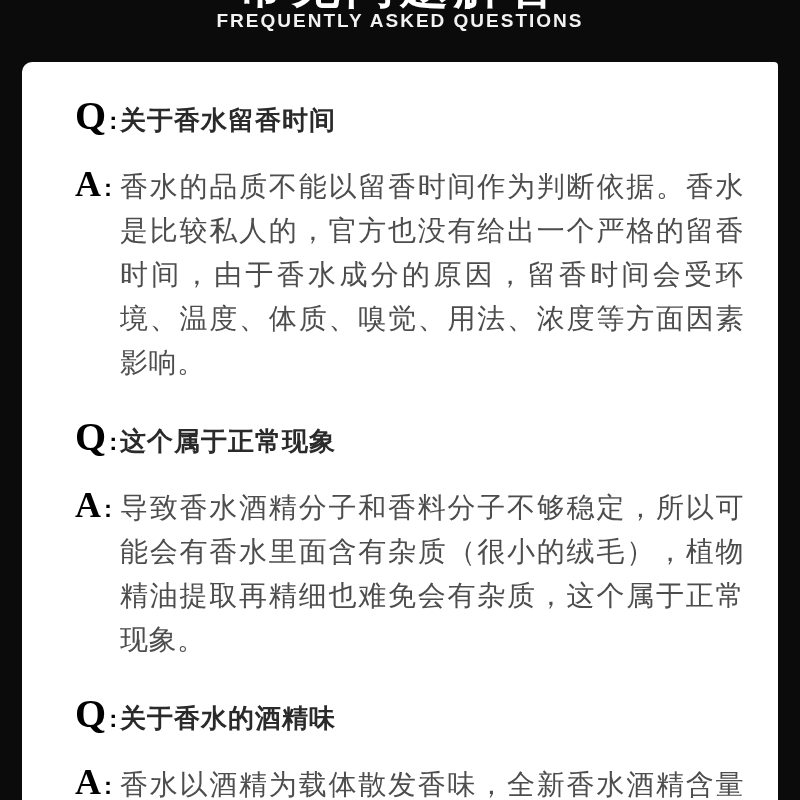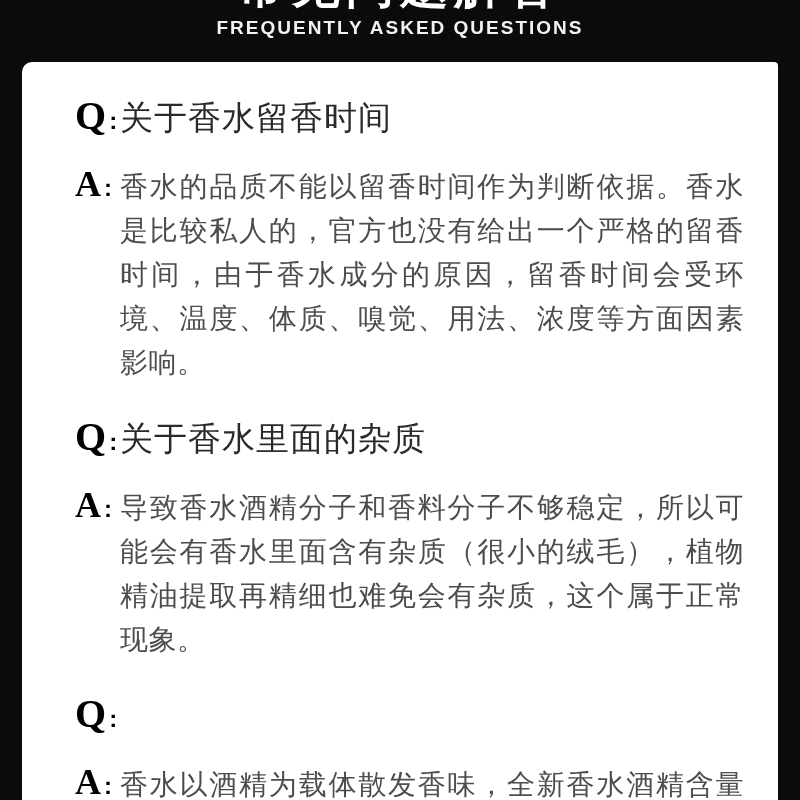--- a/index.html
+++ b/index.html
@@ -37,21 +37,20 @@
   .title-cn {
     font-size: 48px;
     font-weight: bold;
     line-height: 48px;
     letter-spacing: 6px;
     margin-top: -38px;           
     white-space: nowrap;
     color: var(--title-color);
   }
   .subtitle-en {
-    margin-top: 7px;
     font-size: 19px;
     font-weight: bold;
     letter-spacing: 2px;
     color: var(--subtitle-color);
     white-space: nowrap;
   }
   .panel {
     position: absolute;
     left: 22px; right: 22px;
     top: 62px; bottom: 0;
@@ -77,22 +76,22 @@
   .q-row .qa-letter { font-size: 40px; }
   .a-row .qa-letter { font-size: 36px; }
   .qa-colon {
     font-weight: bold;
     font-size: 24px;
     color: var(--q-letter-color);
     margin-left: 3px;
   }
   .q-row { margin-bottom: 24px; }
   .q-text {
-    font-size: 33px;
-    font-weight: 400;
+    font-size: 26px;
+    font-weight: 700;
     color: var(--q-text-color);
     line-height: 36px;
     letter-spacing: 1px;
   }
   .a-text {
     font-size: 28px;
     color: var(--a-text-color);
     line-height: 44px;
     letter-spacing: 0.5px;
     text-align: justify;
@@ -122,35 +121,36 @@
       </span>
       <span class="a-text">香水的品质不能以留香时间作为判断依据。香水是比较私人的，官方也没有给出一个严格的留香时间，由于香水成分的原因，留香时间会受环境、温度、体质、嗅觉、用法、浓度等方面因素影响。</span>
     </div>
   </section>
 
   <section class="faq-item">
     <div class="qa-row q-row">
       <span class="label-slot">
         <span class="qa-letter">Q</span><span class="qa-colon">:</span>
       </span>
-      <span class="q-text">关于香水里面的杂质</span>
+      <span class="q-text">这个属于正常现象</span>
     </div>
     <div class="qa-row a-row">
       <span class="label-slot">
         <span class="qa-letter">A</span><span class="qa-colon">:</span>
       </span>
       <span class="a-text">导致香水酒精分子和香料分子不够稳定，所以可能会有香水里面含有杂质（很小的绒毛），植物精油提取再精细也难免会有杂质，这个属于正常现象。</span>
     </div>
   </section>
 
   <section class="faq-item">
     <div class="qa-row q-row">
       <span class="label-slot">
         <span class="qa-letter">Q</span><span class="qa-colon">:</span>
       </span>
+      <span class="q-text">关于香水的酒精味</span>
     </div>
     <div class="qa-row a-row">
       <span class="label-slot">
         <span class="qa-letter">A</span><span class="qa-colon">:</span>
       </span>
       <span class="a-text">香水以酒精为载体散发香味，全新香水酒精含量是72%-81%左右，加上快递颠簸，导致香水酒精分子和香料分子不够稳定，刚开封使用酒精味比较浓是正常现象，建议收到后静置几天，同时每天正常使用几次后，味道会越来越柔和。</span>
     </div>
   </section>
 </div>
   </main>

